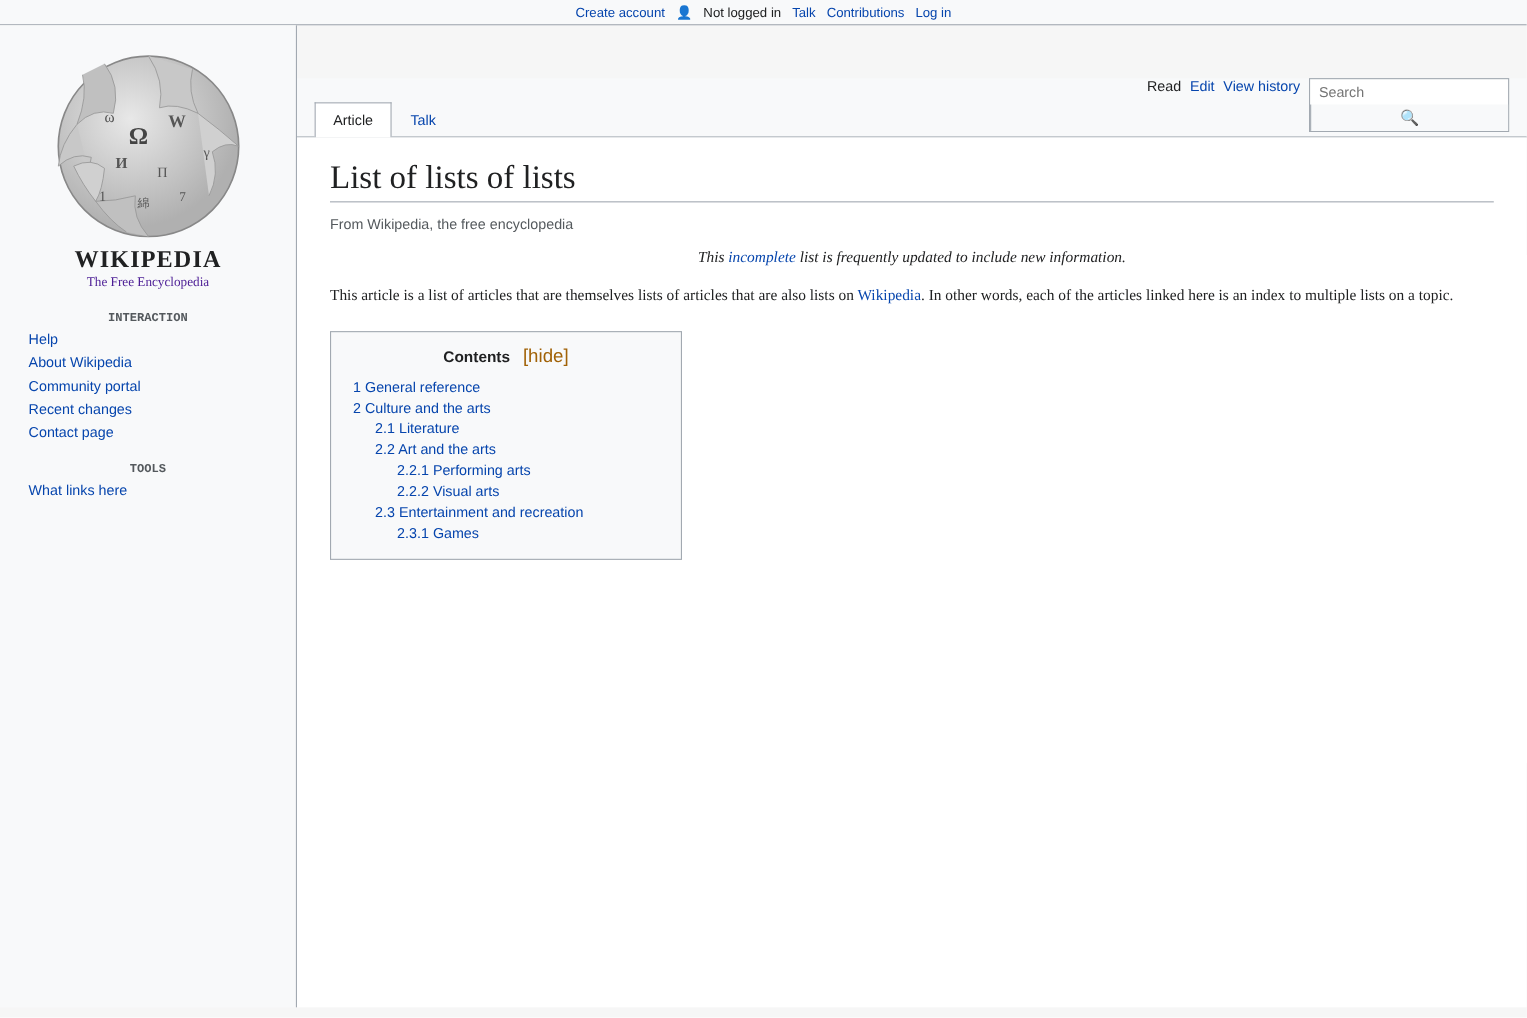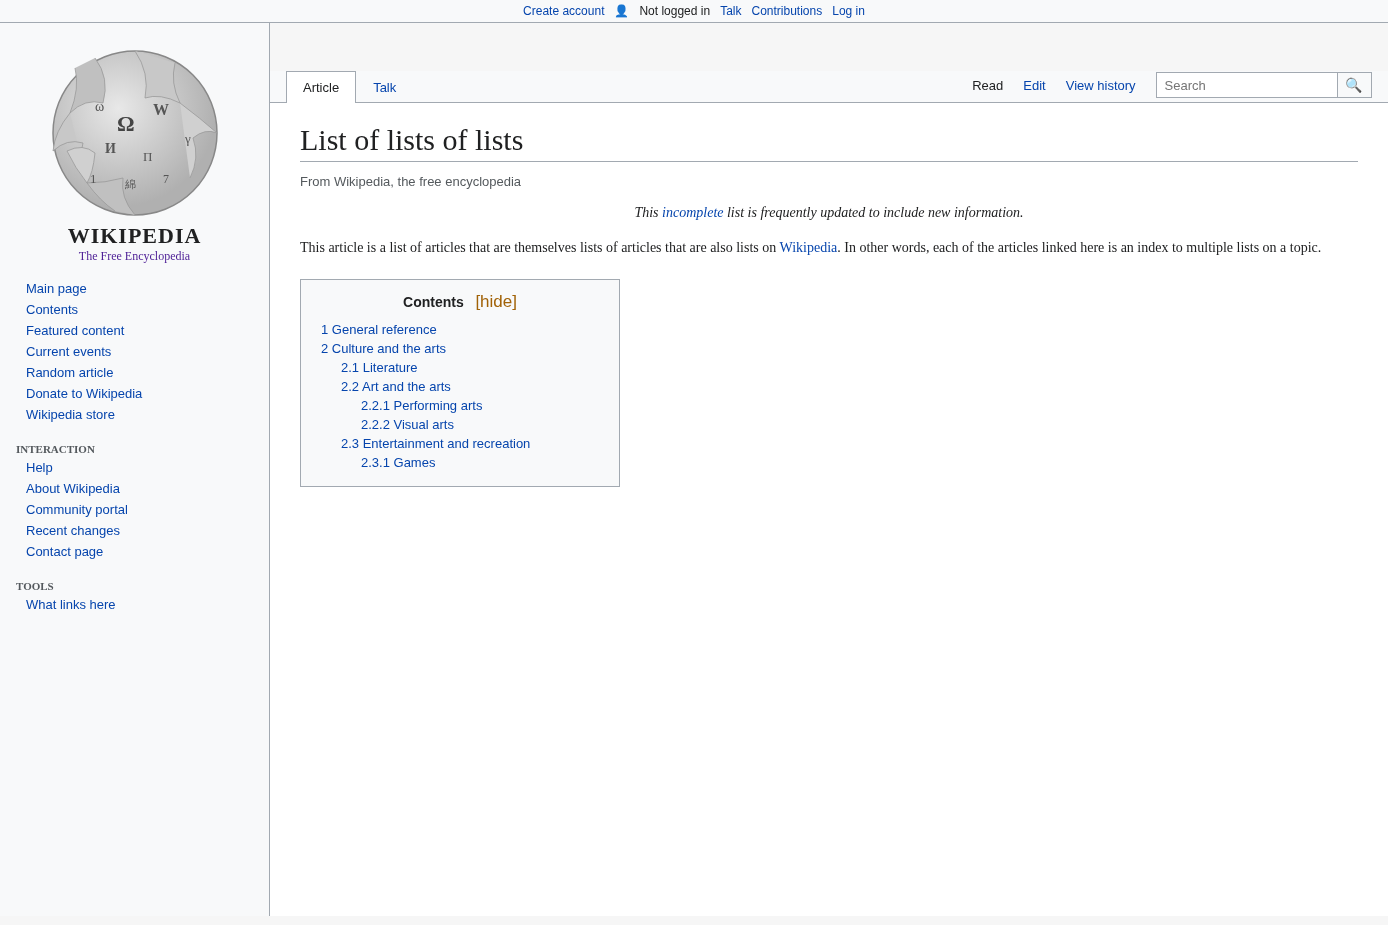--- a/index.html
+++ b/index.html
@@ -64,23 +64,24 @@
       font-family: Liberation Serif, serif;
     }
 
     .sidebar-section {
       padding: 8px 16px 4px;
     }
     .sidebar-section-header {
       font-size: 11px;
       font-weight: bold;
       color: #54595d;
-      font-family: Liberation Serif, serif;
+      font-family: Liberation Mono, monospace;
       text-transform: uppercase;
       padding: 6px 0 2px;
+      text-align: center;
     }
     .sidebar-nav-item {
       display: block;
       padding: 3px 0 3px 10px;
       font-size: 13px;
       color: #0645ad;
       font-family: sans-serif;
     }
 
     
@@ -115,37 +116,38 @@
       color: #0645ad;
     }
     .tab-item.active {
       background: #fff;
       border-color: #a2a9b1;
       color: #202122;
       font-weight: normal;
     }
     .tabs-right {
       display: flex;
-      align-items: center;
-      gap: 20px;
+      align-items: flex-start;
+      gap: 8px;
       padding-bottom: 4px;
     }
     .tab-action {
       font-size: 13px;
       font-family: sans-serif;
       color: #0645ad;
       cursor: pointer;
     }
     .tab-action.active-view {
       color: #202122;
     }
     .search-box {
       display: flex;
       border: 1px solid #a2a9b1;
       background: #fff;
+      flex-direction: column;
     }
     .search-box input {
       border: none;
       outline: none;
       padding: 4px 8px;
       font-size: 13px;
       width: 180px;
       font-family: sans-serif;
       background: transparent;
       color: #999;
@@ -266,31 +268,20 @@
         <text x="60" y="110" font-family="serif" font-size="14" fill="#555" font-weight="bold">И</text>
         <text x="98" y="118" font-family="serif" font-size="13" fill="#555">Π</text>
         <text x="118" y="140" font-family="serif" font-size="12" fill="#555">7</text>
         <text x="80" y="145" font-family="serif" font-size="11" fill="#555">綿</text>
         <text x="45" y="140" font-family="serif" font-size="13" fill="#555">1</text>
       </svg>
       <div class="site-name">Wikipedia</div>
       <div class="site-tagline">The Free Encyclopedia</div>
     </div>
 
-    <div class="sidebar-section">
-      <div id="sidebar-nav-items">
-          <a class="sidebar-nav-item" href="#">Main page</a>
-          <a class="sidebar-nav-item" href="#">Contents</a>
-          <a class="sidebar-nav-item" href="#">Featured content</a>
-          <a class="sidebar-nav-item" href="#">Current events</a>
-          <a class="sidebar-nav-item" href="#">Random article</a>
-          <a class="sidebar-nav-item" href="#">Donate to Wikipedia</a>
-          <a class="sidebar-nav-item" href="#">Wikipedia store</a>
-        </div>
-    </div>
 
     <div class="sidebar-section">
       <div class="sidebar-section-header">Interaction</div>
       <div id="sidebar-interaction-items">
           <a class="sidebar-nav-item" href="#">Help</a>
           <a class="sidebar-nav-item" href="#">About Wikipedia</a>
           <a class="sidebar-nav-item" href="#">Community portal</a>
           <a class="sidebar-nav-item" href="#">Recent changes</a>
           <a class="sidebar-nav-item" href="#">Contact page</a>
         </div>

